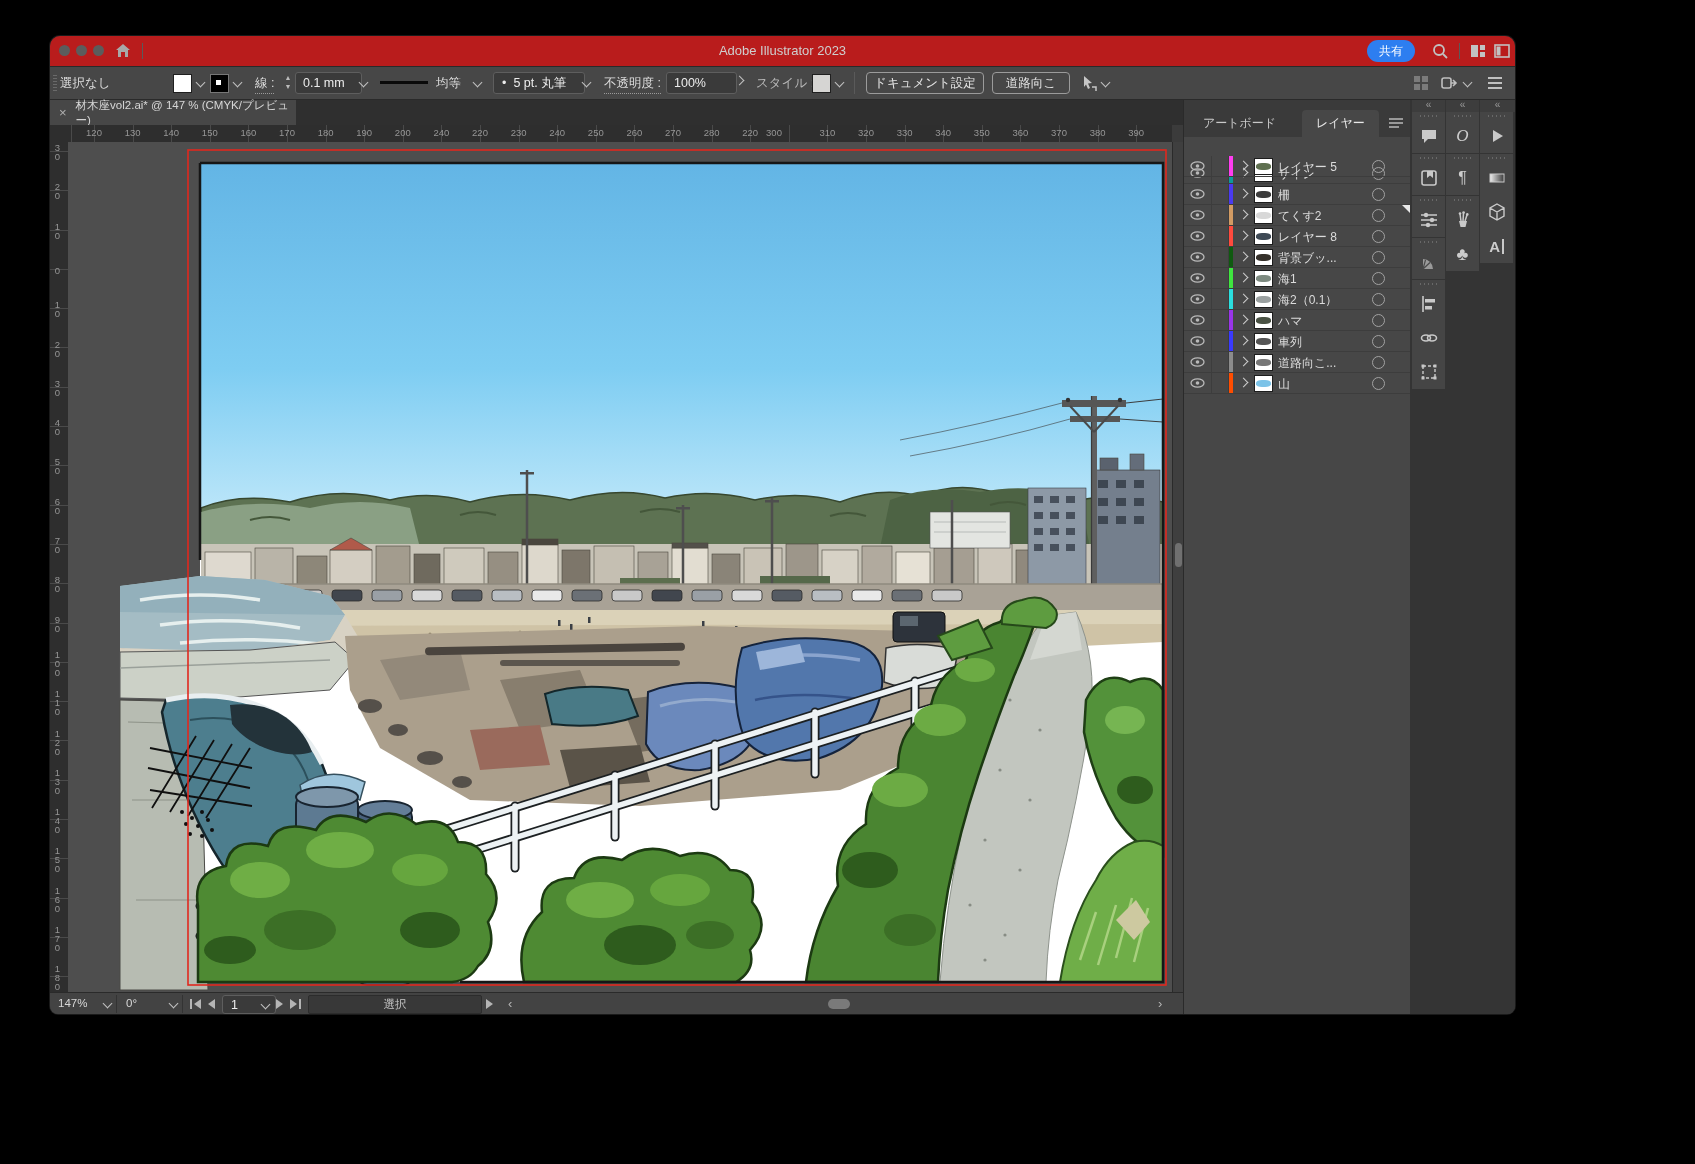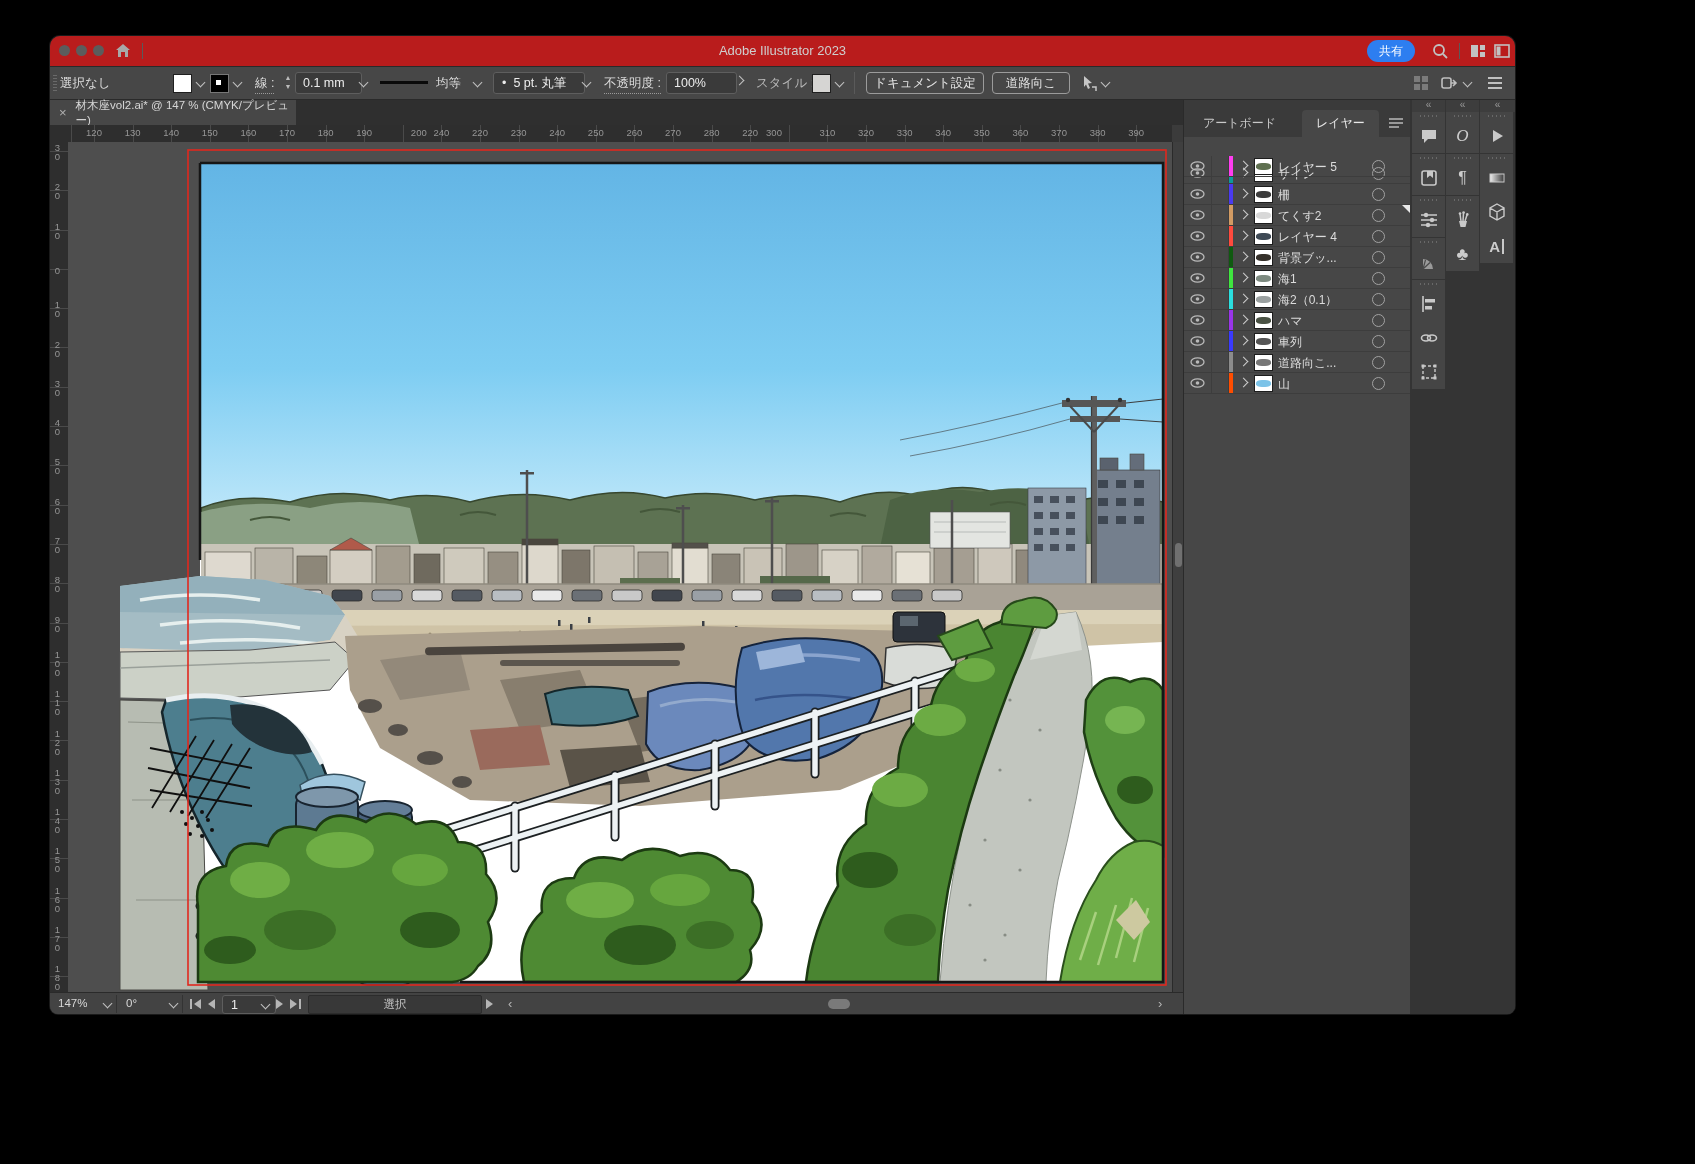--- a/index.html
+++ b/index.html
@@ -171,21 +171,21 @@
   <div id="ruler-top" class="A">
         <div id="rt-labels">
           <span class="rt-num A" style="left: 26px;">120</span>
           <span class="rt-num A" style="left: 64.6px;">130</span>
           <span class="rt-num A" style="left: 103.2px;">140</span>
           <span class="rt-num A" style="left: 141.8px;">150</span>
           <span class="rt-num A" style="left: 180.4px;">160</span>
           <span class="rt-num A" style="left: 219px;">170</span>
           <span class="rt-num A" style="left: 257.6px;">180</span>
           <span class="rt-num A" style="left: 296.2px;">190</span>
-          <span class="rt-num A" style="left: 334.8px; margin-left: 16px;">200</span>
+          <span class="rt-num A" style="left: 334.8px;">200</span>
           <span class="rt-num A" style="left: 373.4px;">240</span>
           <span class="rt-num A" style="left: 412px;">220</span>
           <span class="rt-num A" style="left: 450.6px;">230</span>
           <span class="rt-num A" style="left: 489.2px;">240</span>
           <span class="rt-num A" style="left: 527.8px;">250</span>
           <span class="rt-num A" style="left: 566.4px;">260</span>
           <span class="rt-num A" style="left: 605px;">270</span>
           <span class="rt-num A" style="left: 643.6px;">280</span>
           <span class="rt-num A" style="left: 682.2px;">220</span>
           <span class="rt-num A" style="left: 706px; text-align: center;">300</span>
@@ -655,21 +655,21 @@
         <ellipse cx="7.5" cy="5" rx="6.5" ry="4.2" fill="none" stroke="#b9b9b9" stroke-width="1.3"></ellipse>
         <circle cx="7.5" cy="5" r="1.8" fill="#b9b9b9"></circle>
       </svg>
       <div class="colsep1 A"></div>
       <div class="colsep2 A"></div>
       <div class="cbar A" style="background: rgb(255, 74, 61);"></div>
       <div class="rchev A"></div>
       <div class="thumb A">
                 <div class="smear" style="background: rgb(63, 74, 85);"></div>
               </div>
-      <span class="lname A">レイヤー 4</span>
+      <span class="lname A">レイヤー 8</span>
       <div class="target A"></div>
 
     </div>
 
     <div class="lrow A" style="top: 110px; text-decoration: underline;">
       <svg class="eye A" width="15" height="10" viewBox="0 0 15 10">
         <ellipse cx="7.5" cy="5" rx="6.5" ry="4.2" fill="none" stroke="#b9b9b9" stroke-width="1.3"></ellipse>
         <circle cx="7.5" cy="5" r="1.8" fill="#b9b9b9"></circle>
       </svg>
       <div class="colsep1 A"></div>

